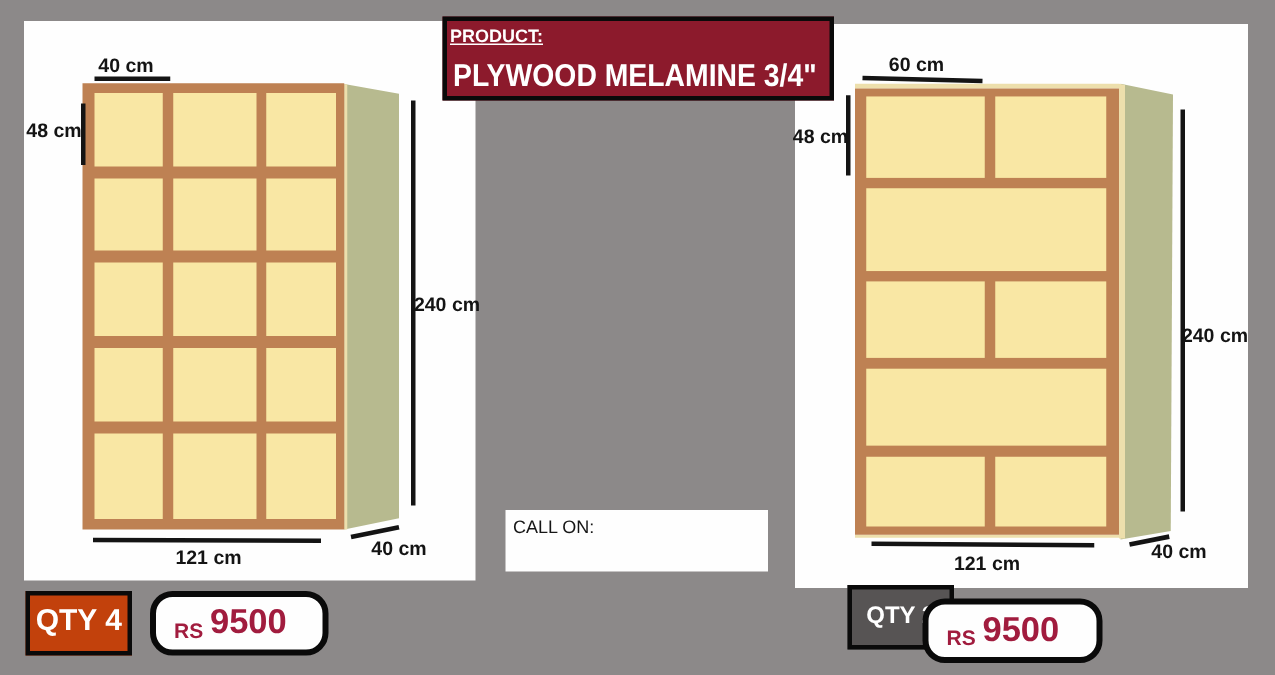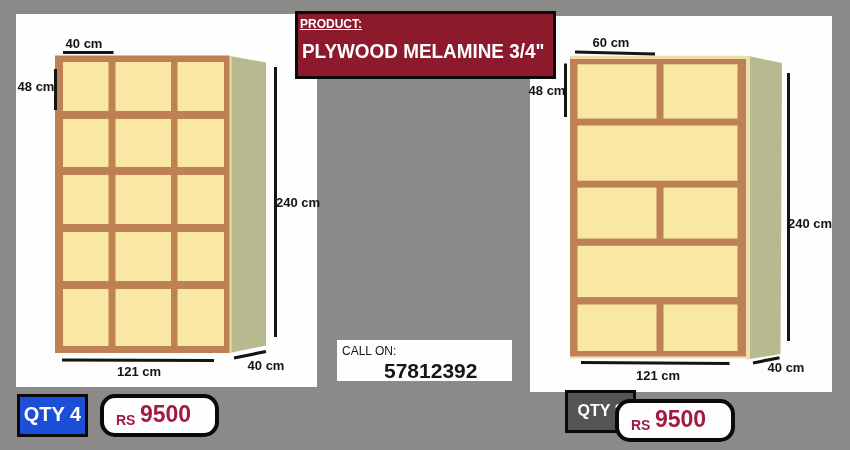--- a/index.html
+++ b/index.html
@@ -109,35 +109,34 @@
     <text x="547" y="95" font-size="13" text-anchor="middle">48 cm</text>
 
     <text x="810" y="228" font-size="13" text-anchor="middle">240 cm</text>
 
     <text x="658" y="380" font-size="13" text-anchor="middle">121 cm</text>
 
     <text x="786" y="372" font-size="13" text-anchor="middle">40 cm</text>
   </g>
 </svg>
 
-<div class="abs" style="left:295px;top:11px;width:261px;height:68px;background:#8C1A2C;border:3px solid #0A0A0A;box-sizing:border-box;">
+<div class="abs" style="left:295px;top:11px;width:261px;height:56px;background:#8C1A2C;border:3px solid #0A0A0A;box-sizing:border-box;">
 
   <div class="abs" style="left:2px;top:3px;font-size:12px;font-weight:bold;color:#fff;text-decoration:underline;">PRODUCT:</div>
 
   <div class="abs" style="left:4px;top:25px;font-size:21px;font-weight:bold;color:#fff;white-space:nowrap;transform:scaleX(0.9);transform-origin:left top;">PLYWOOD MELAMINE 3/4"</div>
 </div>
 
 <div class="abs" style="left:337px;top:340px;width:175px;height:41px;background:#FEFEFE;">
 
   <div class="abs" style="left:5px;top:4px;font-size:12px;font-weight:normal;color:#161616;">CALL ON:</div>
 
-  <div class="abs" style="left:47px;top:19px;font-size:21px;font-weight:bold;color:#161616;">57812392</div>
 </div>
 
-<div class="abs" style="left:17px;top:394px;width:71px;height:43px;background:#1d4ed8;border:3.5px solid #0A0A0A;box-sizing:border-box;color:#fff;font-size:20px;font-weight:bold;text-align:center;line-height:35px;">QTY 4</div>
+<div class="abs" style="left:17px;top:394px;width:71px;height:43px;background:#c2410c;border:3.5px solid #0A0A0A;box-sizing:border-box;color:#fff;font-size:20px;font-weight:bold;text-align:center;line-height:35px;">QTY 4</div>
 
 <div class="abs" style="left:100px;top:394px;width:119px;height:43px;background:#FEFEFE;border:4px solid #0A0A0A;border-radius:15px;box-sizing:border-box;">
   <span class="abs" style="left:12px;top:14px;font-size:14px;font-weight:bold;color:#A11C3E;">RS</span>
   <span class="abs" style="left:36px;top:3px;font-size:23px;font-weight:bold;color:#A11C3E;">9500</span>
 </div>
 
 <div class="abs" style="left:533px;top:390px;width:71px;height:43px;background:#575454;border:3.5px solid #0A0A0A;box-sizing:border-box;color:#fff;font-size:16px;font-weight:bold;text-align:center;line-height:35px;margin-left:32px;">QTY 2</div>
 
 <div class="abs" style="left:615px;top:399px;width:120px;height:43px;background:#FEFEFE;border:4px solid #0A0A0A;border-radius:15px;box-sizing:border-box;">
   <span class="abs" style="left:12px;top:14px;font-size:14px;font-weight:bold;color:#A11C3E;">RS</span>

